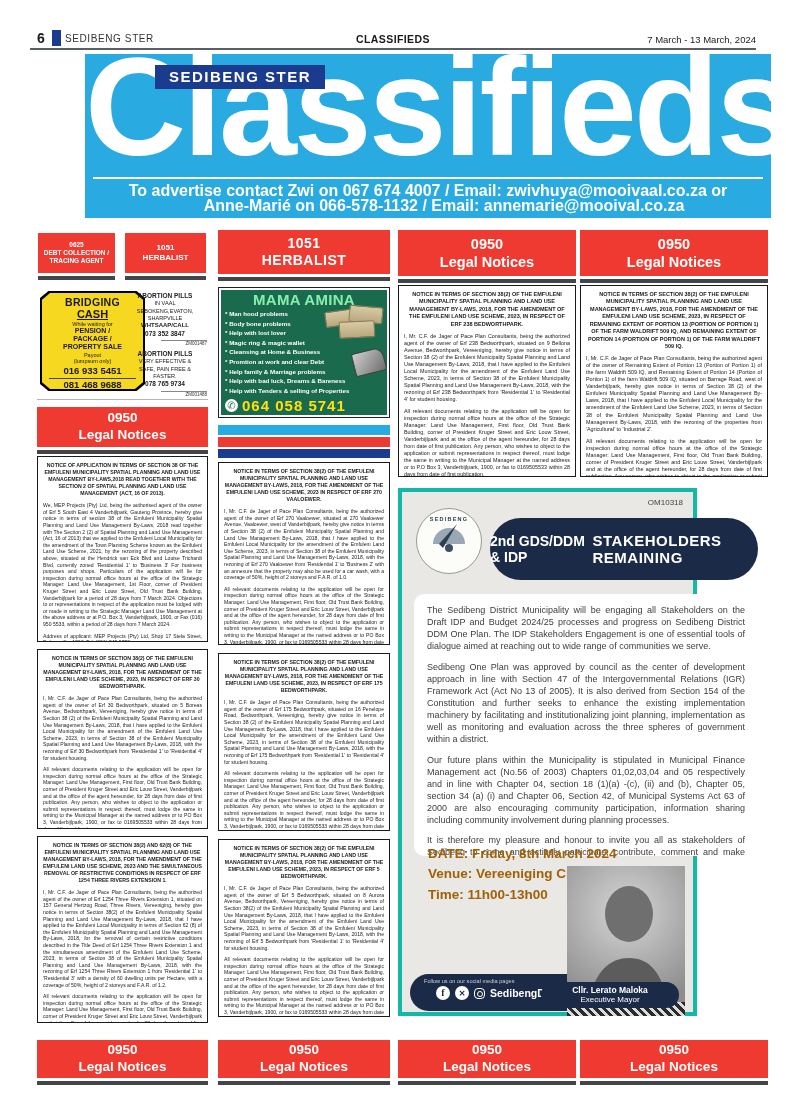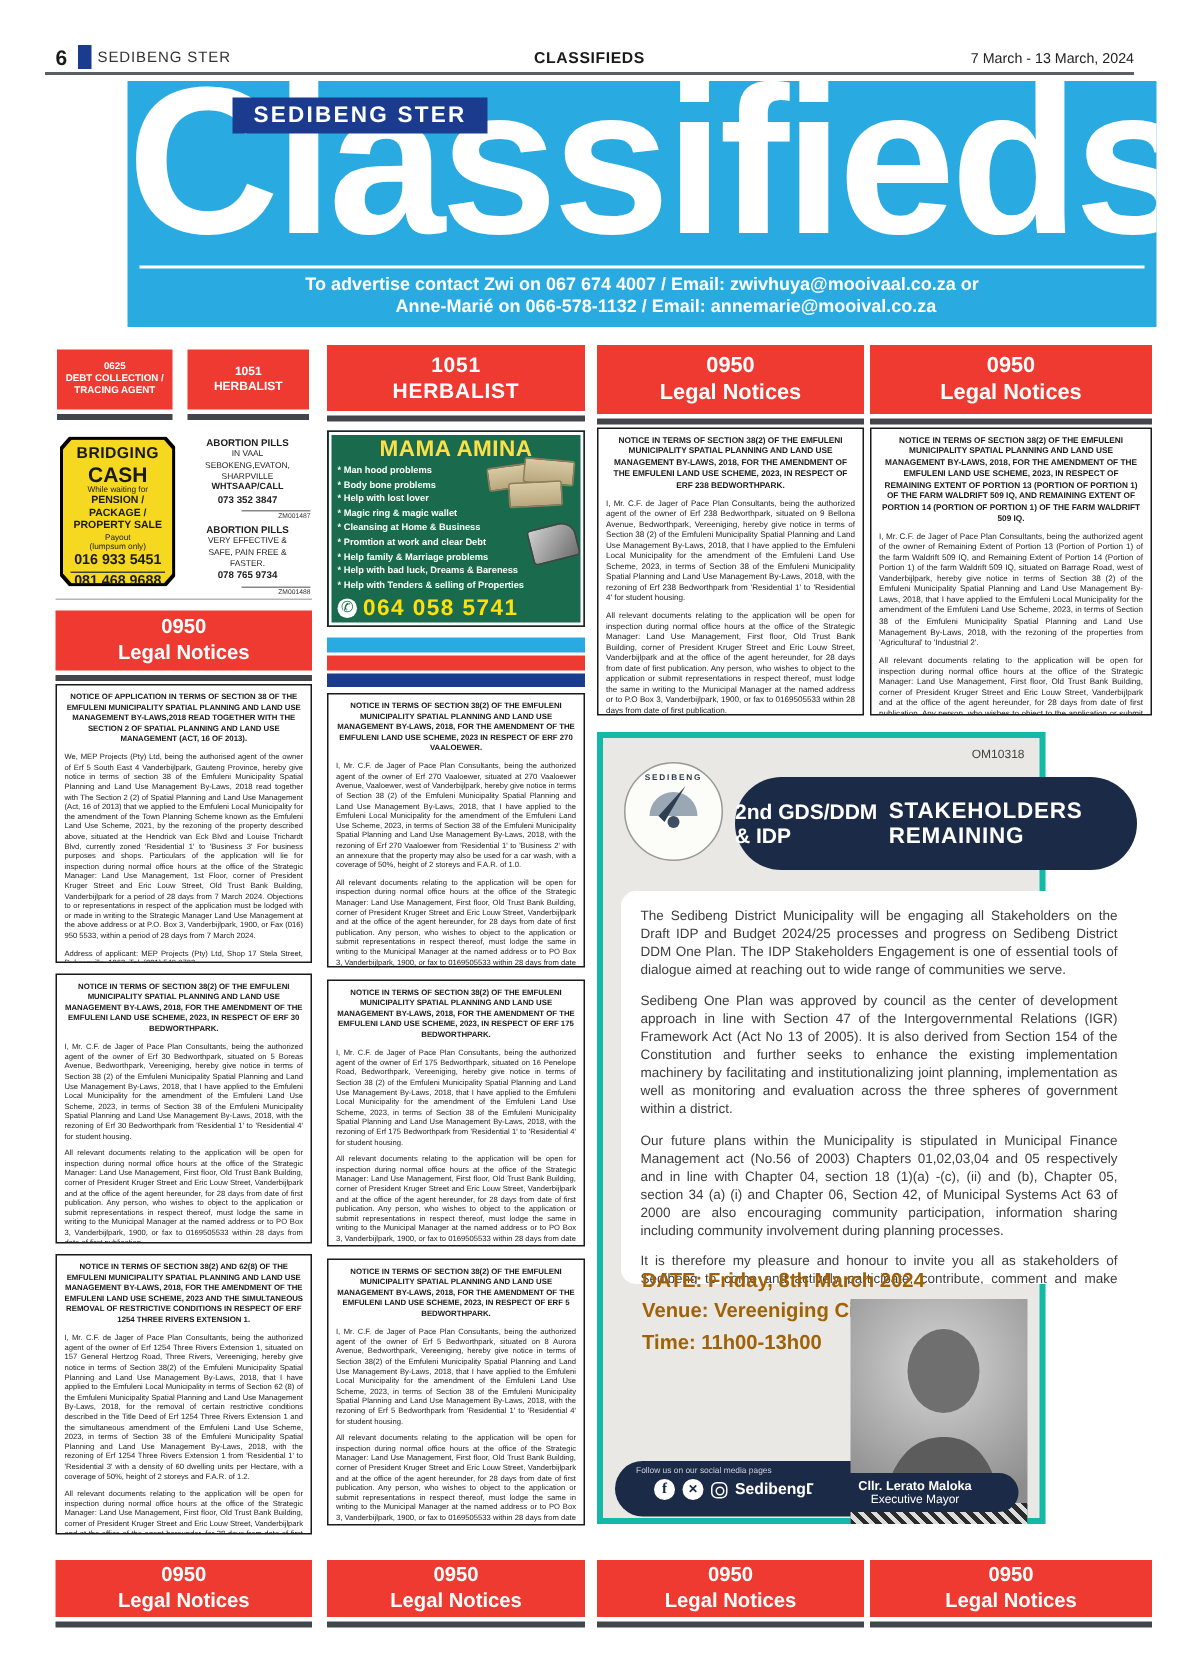--- a/index.html
+++ b/index.html
@@ -13,63 +13,63 @@
   .hdr-section{position:absolute;left:0;right:0;top:33px;text-align:center;font-size:10.5px;font-weight:bold;letter-spacing:.4px;}
   .hdr-date{position:absolute;right:30px;top:34px;font-size:9.5px;color:#222;}
   .hdr-rule{position:absolute;left:30px;right:30px;top:48px;height:2px;background:#5a5f66;}
   
   .banner{position:absolute;left:85px;top:54px;width:686px;height:164px;background:var(--banner-blue,#29ABE2);overflow:hidden;}
   .banner-title{position:absolute;left:0;width:100%;top:-17px;text-align:center;color:#fff;
                 font-size:140px;font-weight:bold;letter-spacing:-3px;line-height:1;z-index:1;white-space:nowrap;}
   .banner-masthead{position:absolute;left:70px;top:11px;z-index:2;background:var(--masthead-navy,#1B3B8E);
                    color:#fff;font-size:15px;font-weight:bold;letter-spacing:1.5px;padding:3px 14px 4px;}
   .banner-line{position:absolute;left:8px;right:8px;top:123px;height:2px;background:#fff;z-index:2;}
-  .banner-contact{position:absolute;left:0;right:0;text-align:center;color:#fff;font-weight:bold;font-size:12px;z-index:2;}
+  .banner-contact{position:absolute;left:0;right:0;text-align:center;color:#fff;font-weight:bold;font-size:16px;z-index:2;}
   .bc1{top:128px;} .bc2{top:143px;padding-left:32px;}
   
   .cat{position:absolute;box-sizing:border-box;}
   .cat-box{background:var(--category-red,#EE3A30);color:#fff;font-weight:bold;text-align:center;
            display:flex;flex-direction:column;justify-content:center;line-height:1.25;width:100%;}
   .cat-underline{height:4px;background:var(--underline-gray,#42464b);margin-top:3px;}
   #cat-debt{left:38px;top:233px;width:77px;} #cat-debt .cat-box{height:40px;font-size:6.5px;}
   #cat-herb-s{left:125px;top:233px;width:81px;} #cat-herb-s .cat-box{height:40px;font-size:8px;}
   #cat-herb-l{left:218px;top:230px;width:172px;} #cat-herb-l .cat-box{height:44px;font-size:14px;letter-spacing:.5px;}
   #cat-legal-a{left:398px;top:230px;width:178px;} #cat-legal-a .cat-box{height:46px;font-size:14.5px;}
   #cat-legal-b{left:580px;top:230px;width:188px;} #cat-legal-b .cat-box{height:46px;font-size:14.5px;}
   .botcat{position:absolute;top:1040px;}
   .botcat .cat-box{height:38px;font-size:13.5px;}
   #bot-1{left:37px;width:171px;} #bot-2{left:218px;width:172px;} #bot-3{left:398px;width:178px;} #bot-4{left:580px;width:188px;}
   
   .bridging-outer{position:absolute;left:40px;top:291px;width:77px;height:100px;background:#000;
-      clip-path:polygon(8% 0,92% 0,100% 7%,100% 93%,92% 100%,8% 100%,0 93%,0 7%);}
+      clip-path:polygon(8% 0,92% 0,100% 7%,100% 93%,92% 100%,8% 100%,0 93%,0 7%);padding-left:28px;}
   .bridging{position:absolute;left:2px;top:2px;right:2px;bottom:2px;background:var(--bridging-yellow,#F6D820);
       clip-path:polygon(8% 0,92% 0,100% 7%,100% 93%,92% 100%,8% 100%,0 93%,0 7%);
       text-align:center;font-weight:bold;line-height:1.15;}
   .br-l1{font-size:10.5px;letter-spacing:.3px;margin-top:3px;}
-  .br-l2{font-size:14px;}
+  .br-l2{font-size:11px;text-decoration:underline;}
   .br-sub{font-size:5.5px;font-weight:normal;}
   .br-item{font-size:7px;}
   .br-pay{font-size:5.5px;font-weight:normal;margin-top:1px;}
   .br-note{font-size:5.5px;font-weight:normal;}
   .br-ph{font-size:9.5px;margin-top:1px;}
   .br-ph2{border-top:1px solid #444;width:86%;margin:1px auto 0;padding-top:1px;}
   
   .abo{position:absolute;width:84px;text-align:center;line-height:1.3;color:#222;}
   #abo-1{left:123px;top:292px;} #abo-2{left:123px;top:350px;}
   .abo-title{font-size:6.5px;font-weight:bold;}
   .abo-line{font-size:5.6px;}
   .abo-contact{font-size:6px;font-weight:bold;}
   .abo-phone{font-size:6.5px;font-weight:bold;}
   .abo-code{border-top:1px solid #888;width:55%;margin:2px 0 0 auto;font-size:4.5px;text-align:right;color:#333;}
   .left-divider{position:absolute;left:37px;top:399px;width:171px;height:1px;background:#b5b5b5;}
   #legal-left-hdr{left:37px;top:407px;width:171px;} #legal-left-hdr .cat-box{height:40px;font-size:13.5px;}
   
   .mama{position:absolute;left:218px;top:287px;width:172px;height:131px;background:var(--mama-green,#1A6B4E);
         border:1px solid #222;box-shadow:inset 0 0 0 2px #fff;box-sizing:border-box;padding:4px 6px;overflow:hidden;}
-  .mama-title{color:#fde047;font-weight:bold;font-size:15px;text-align:center;line-height:1;margin-bottom:2px;letter-spacing:.3px;}
+  .mama-title{color:#86efac;font-weight:bold;font-size:15px;text-align:center;line-height:1;margin-bottom:2px;letter-spacing:.3px;}
   .mama-line{color:#fff;font-weight:bold;font-size:6.2px;line-height:1.55;white-space:nowrap;}
   .mama-phone-row{display:flex;align-items:center;gap:4px;margin-top:2px;}
   .wa-icon{width:13px;height:13px;border-radius:50%;background:#fff;color:var(--mama-green,#1A6B4E);
            font-size:10px;line-height:13px;text-align:center;flex:none;}
   .wa-icon::before{content:"✆";}
   .mama-phone{color:#FFE00A;font-weight:bold;font-size:15px;letter-spacing:1px;}
   .cash-img{position:absolute;right:6px;top:18px;width:58px;height:34px;}
   .cash-img i{position:absolute;display:block;background:linear-gradient(#d9c9a3,#b9a87e);border:1px solid #8d7d5a;border-radius:2px;}
   .cash-img i:nth-child(1){left:0;top:4px;width:30px;height:14px;transform:rotate(-8deg);}
   .cash-img i:nth-child(2){left:24px;top:0;width:32px;height:15px;transform:rotate(5deg);}

